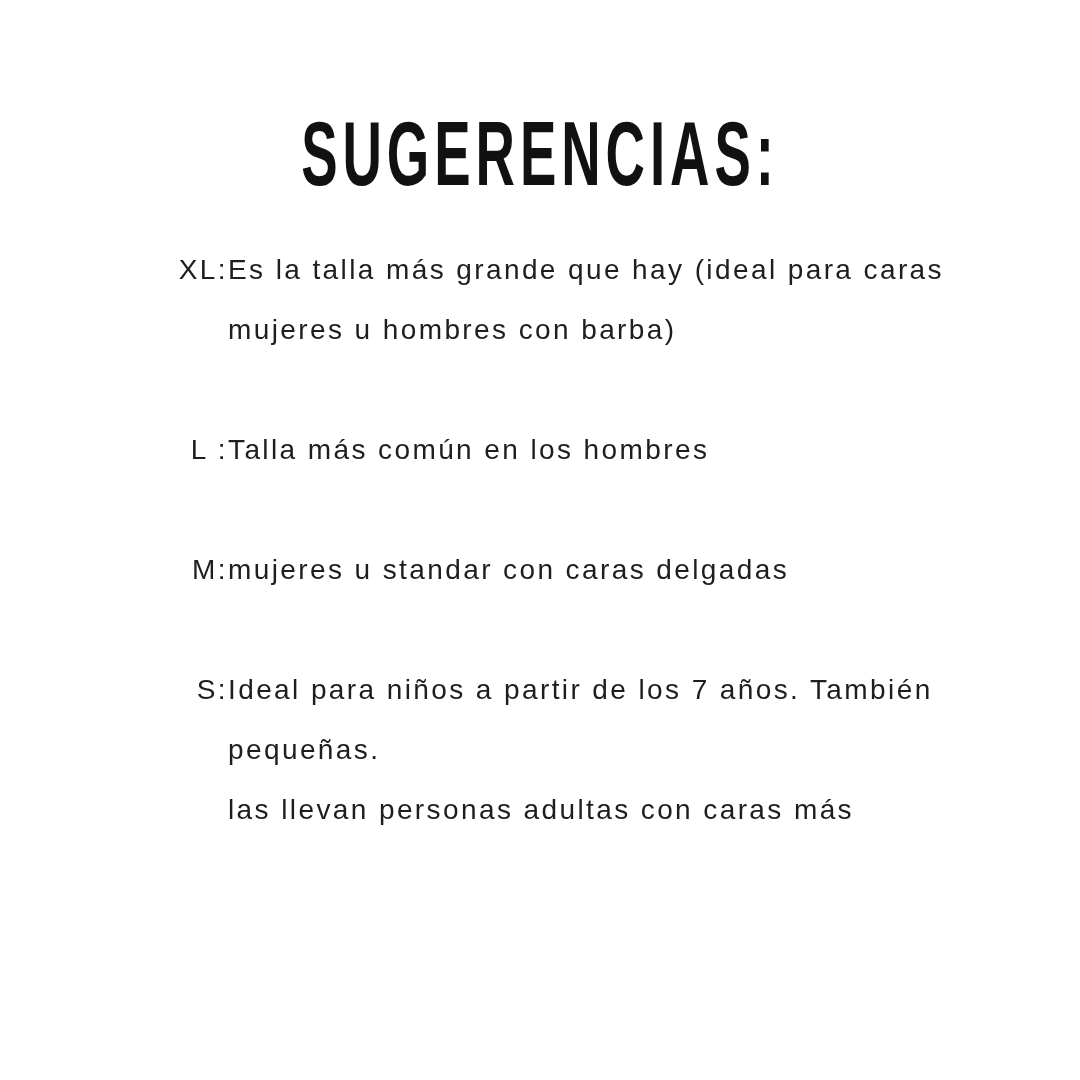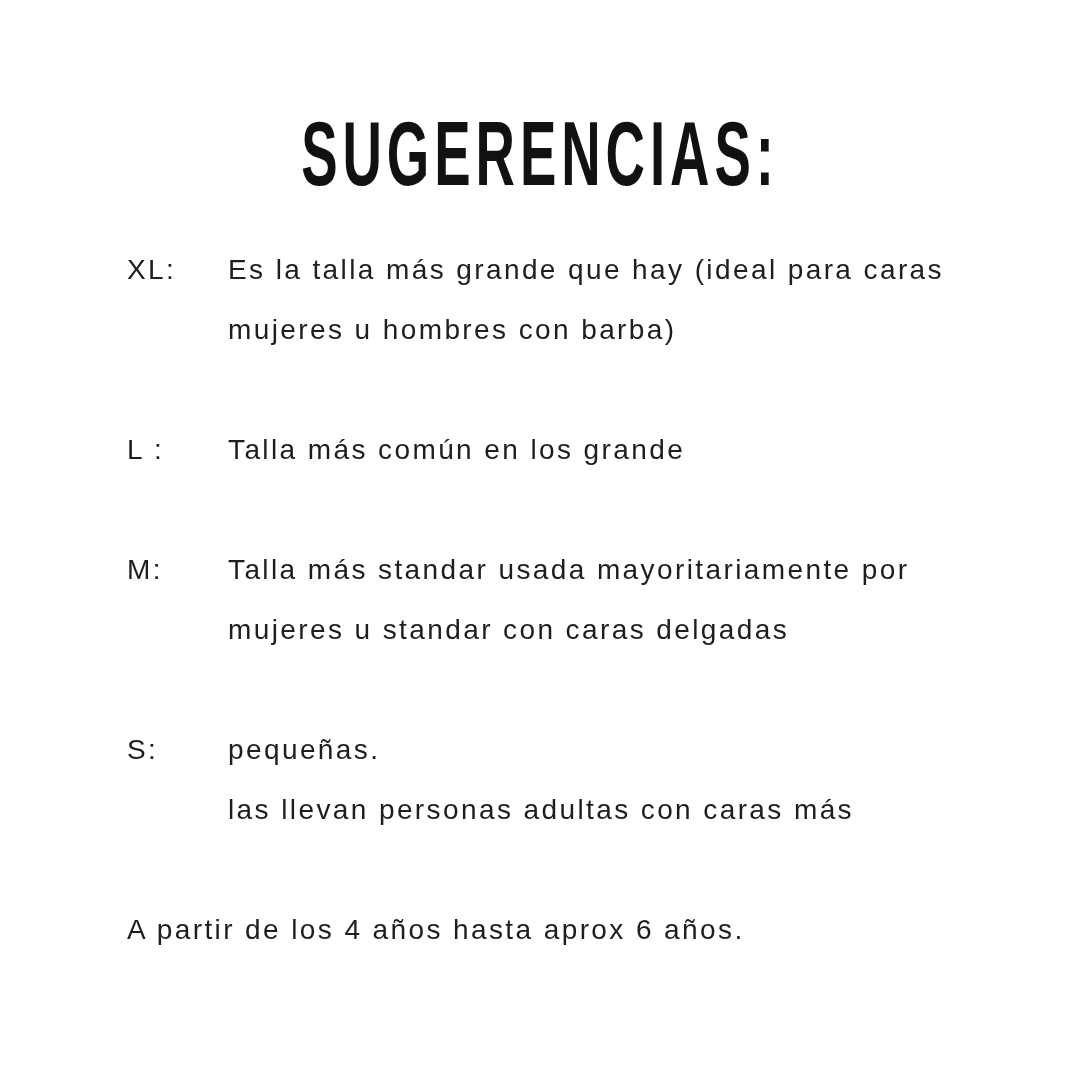--- a/index.html
+++ b/index.html
@@ -44,20 +44,21 @@
     display: flex;
     align-items: flex-start;
     margin-bottom: 60px;
     font-size: 28px;
     line-height: 60px;
     letter-spacing: 2.4px;
   }
   .label {
     flex: 0 0 101px;
     width: 101px;
+    text-align: right;
   }
   .text {
     flex: 1 1 auto;
   }
   .line {
     white-space: nowrap;
   }
 </style>
 </head>
 <body>
@@ -74,40 +75,37 @@
       <div class="label">XL:</div>
       <div class="text">
         <div class="line">Es la talla más grande que hay (ideal para caras</div>
         <div class="line">mujeres u hombres con barba)</div>
       </div>
     </div>
 
     <div class="item">
       <div class="label">L :</div>
       <div class="text">
-        <div class="line">Talla más común en los grande</div>
+        <div class="line">Talla más común en los hombres</div>
       </div>
     </div>
 
     <div class="item">
       <div class="label">M:</div>
       <div class="text">
-        <div class="line">Talla más standar usada mayoritariamente por</div>
         <div class="line">mujeres u standar con caras delgadas</div>
       </div>
     </div>
 
     <div class="item">
       <div class="label">S:</div>
       <div class="text">
+        <div class="line">Ideal para niños a partir de los 7 años. También</div>
         <div class="line">pequeñas.</div>
         <div class="line">las llevan personas adultas con caras más</div>
       </div>
     </div>
 
     <div class="item">
-      <div class="text">
-        <div class="line">A partir de los 4 años hasta aprox 6 años.</div>
-      </div>
     </div>
 
   </div>
 </div>
 
 </body></html>

